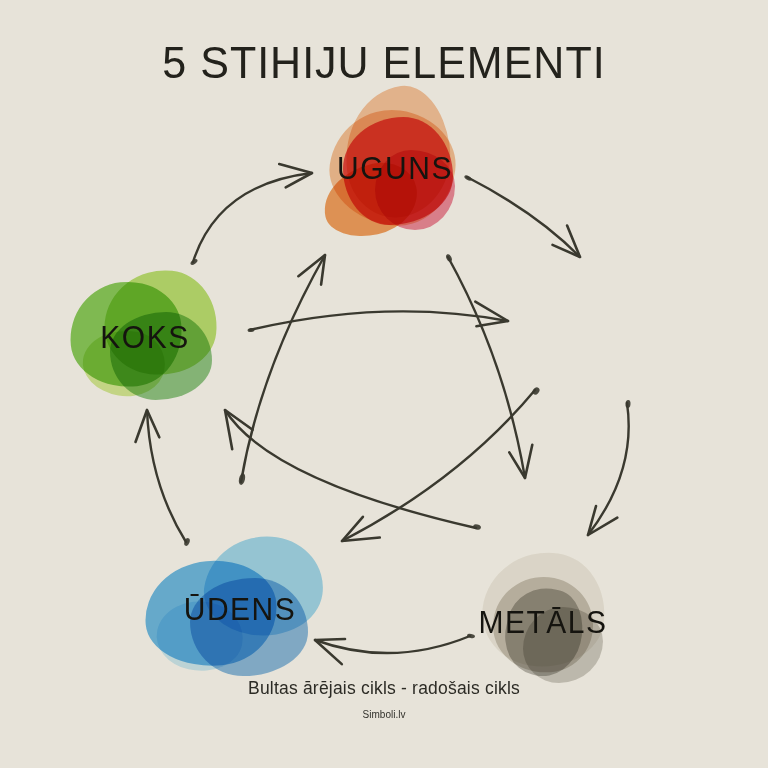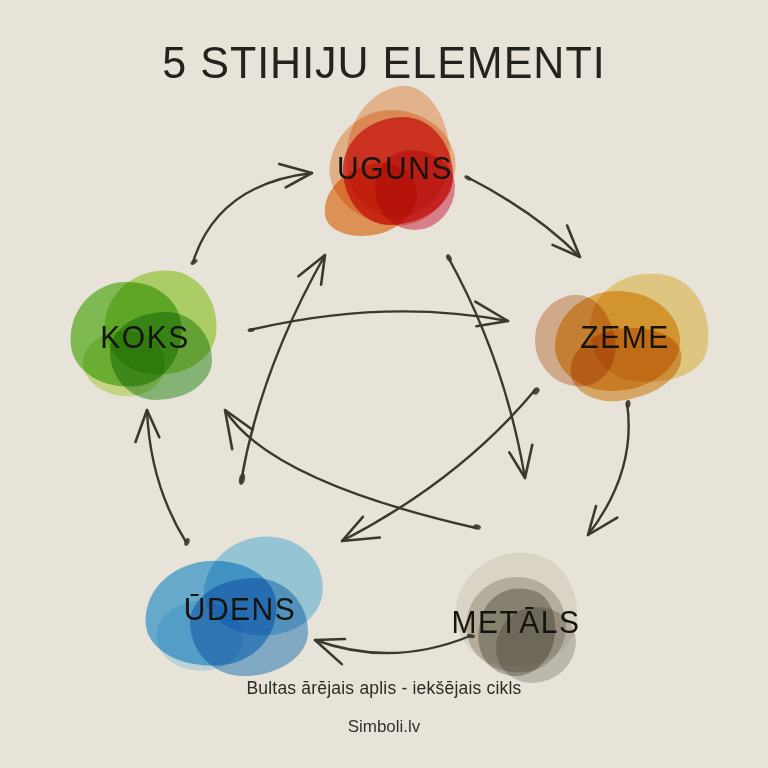--- a/index.html
+++ b/index.html
@@ -43,64 +43,55 @@
   #node-koks .s2 { left:5px;  top:12px; width:112px; height:105px; background:var(--wood-main);  opacity:.80; border-radius:50% 50% 45% 55% / 55% 45% 55% 45%; transform:rotate(-6deg); }
   #node-koks .s3 { left:45px; top:42px; width:102px; height:88px;  background:var(--wood-deep);  opacity:.60; border-radius:55% 45% 55% 45% / 45% 55% 45% 55%; }
   #node-koks .s4 { left:18px; top:60px; width:82px;  height:66px;  background:var(--wood-pale);  opacity:.80; border-radius:60% 40% 50% 50% / 55% 50% 50% 45%; transform:rotate(10deg); }
 
   #node-udens { left:145px; top:536px; width:190px; height:145px; }
   #node-udens .s1 { left:60px; top:0;    width:118px; height:100px; background:var(--water-light); opacity:.80; border-radius:55% 45% 55% 45% / 60% 50% 50% 40%; transform:rotate(8deg); }
   #node-udens .s2 { left:0;    top:25px; width:132px; height:105px; background:var(--water-main);  opacity:.75; border-radius:50% 50% 45% 55% / 55% 45% 55% 45%; transform:rotate(-5deg); }
   #node-udens .s3 { left:45px; top:42px; width:118px; height:98px;  background:var(--water-deep);  opacity:.55; border-radius:55% 45% 55% 45% / 45% 55% 45% 55%; }
   #node-udens .s4 { left:12px; top:65px; width:86px;  height:70px;  background:var(--water-pale);  opacity:.80; border-radius:55% 45% 55% 45% / 55% 50% 50% 45%; transform:rotate(12deg); }
 
-  #node-metals { left:441px; top:552px; width:150px; height:140px; }
+  #node-metals { left:468px; top:552px; width:150px; height:140px; }
   #node-metals .s1 { left:15px; top:0;    width:122px; height:115px; background:var(--metal-light); opacity:.95; border-radius:55% 45% 55% 45% / 55% 55% 45% 45%; transform:rotate(8deg); }
   #node-metals .s2 { left:25px; top:25px; width:100px; height:96px;  background:var(--metal-taupe); opacity:.80; border-radius:50% 50% 45% 55% / 50% 50% 50% 50%; transform:rotate(-10deg); }
   #node-metals .s3 { left:38px; top:36px; width:76px;  height:88px;  background:var(--metal-dark);  opacity:.55; border-radius:55% 45% 50% 50% / 45% 55% 50% 50%; transform:rotate(14deg); }
   #node-metals .s4 { left:55px; top:55px; width:80px;  height:76px;  background:var(--metal-mid);   opacity:.55; border-radius:50% 50% 55% 45% / 55% 45% 55% 45%; }
 
   
   svg.arrows { position:absolute; left:0; top:0; z-index:4; }
   .arc  { fill:none; stroke:var(--ink,#3a392f); stroke-width:2.4; stroke-linecap:round; }
   .head { fill:none; stroke:var(--ink,#3a392f); stroke-width:2.6; stroke-linecap:round; stroke-linejoin:round; }
   .dot  { fill:var(--ink,#3a392f); opacity:.9; }
 
   
   .captions { position:absolute; left:0; top:675px; width:768px; text-align:center; color:#2c2b25; }
   .cap-line { font-size:17.5px; line-height:26px; letter-spacing:0.2px; }
-  .watermark { margin-top:16px; font-size:17px; color:#33322c; }
+  .watermark { margin-top:8px; font-size:10px; color:#33322c; }
 </style>
 </head>
 <body>
 
 <div class="stage">
 
   <h1 class="page-title">5 STIHIJU ELEMENTI</h1>
 
   <div class="node" id="node-uguns">
     <div class="blob-wrap">
       <i class="s s1"></i>
         <i class="s s2"></i>
         <i class="s s3"></i>
         <i class="s s4"></i>
         <i class="s s5"></i>
     </div>
     <span class="node-label">UGUNS</span>
   </div>
 
-  <div class="node" id="node-zeme">
-    <div class="blob-wrap">
-      <i class="s s1"></i>
-        <i class="s s2"></i>
-        <i class="s s3"></i>
-        <i class="s s4"></i>
-    </div>
-    <span class="node-label">ZEME</span>
-  </div>
 
   <div class="node" id="node-udens">
     <div class="blob-wrap">
       <i class="s s1"></i>
         <i class="s s2"></i>
         <i class="s s3"></i>
         <i class="s s4"></i>
     </div>
     <span class="node-label">ŪDENS</span>
   </div>
@@ -169,17 +160,17 @@
       <ellipse class="dot" cx="187" cy="542" rx="2.5" ry="4" transform="rotate(20 187 542)"></ellipse>
       <ellipse class="dot" cx="449" cy="258" rx="4" ry="2.5" transform="rotate(65 449 258)"></ellipse>
       <ellipse class="dot" cx="477" cy="527" rx="4" ry="2.5" transform="rotate(15 477 527)"></ellipse>
       <ellipse class="dot" cx="242" cy="479" rx="3" ry="6" transform="rotate(12 242 479)"></ellipse>
       <ellipse class="dot" cx="251" cy="330" rx="3.5" ry="2" transform="rotate(-10 251 330)"></ellipse>
       <ellipse class="dot" cx="536" cy="391" rx="3" ry="4" transform="rotate(40 536 391)"></ellipse>
     </g>
   </svg>
 
   <div class="captions">
-    <div class="cap-line">Bultas ārējais aplis - iekšējais cikls</div>
+    <div class="cap-line">Bultas ārējais cikls - radošais cikls</div>
     <div class="watermark">Simboli.lv</div>
   </div>
 
 </div>
 
 </body></html>

